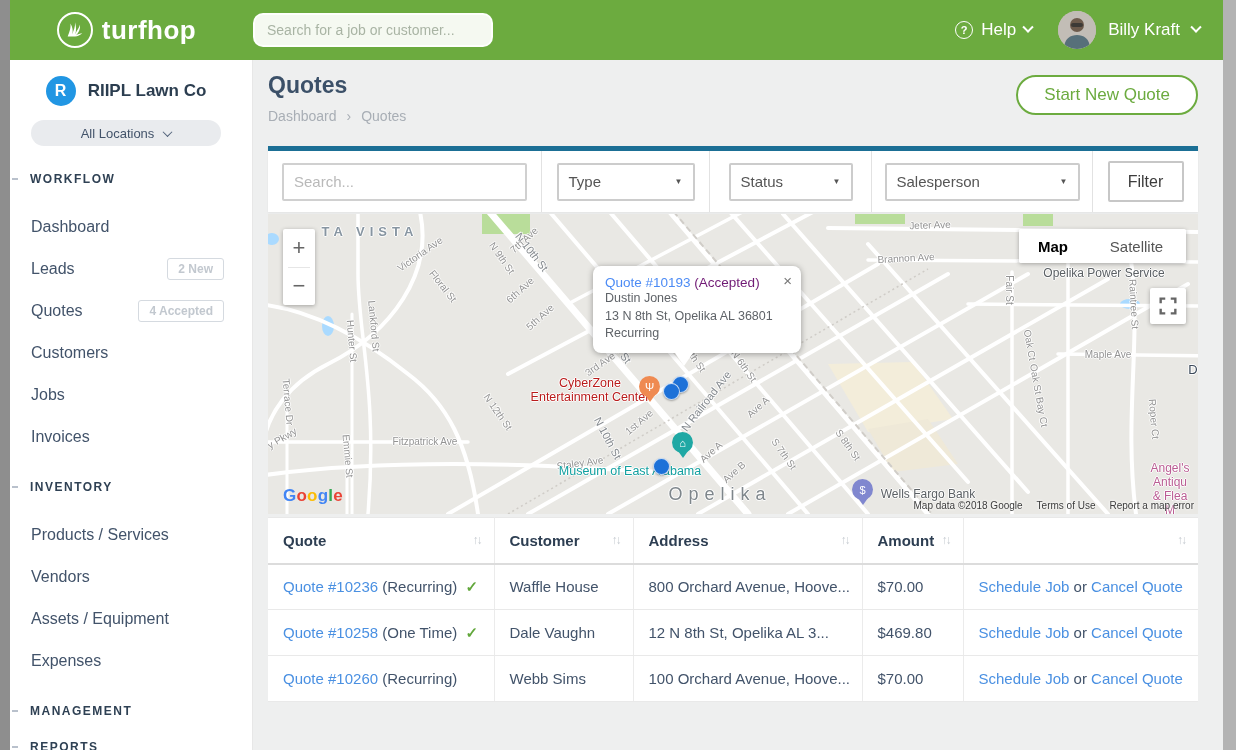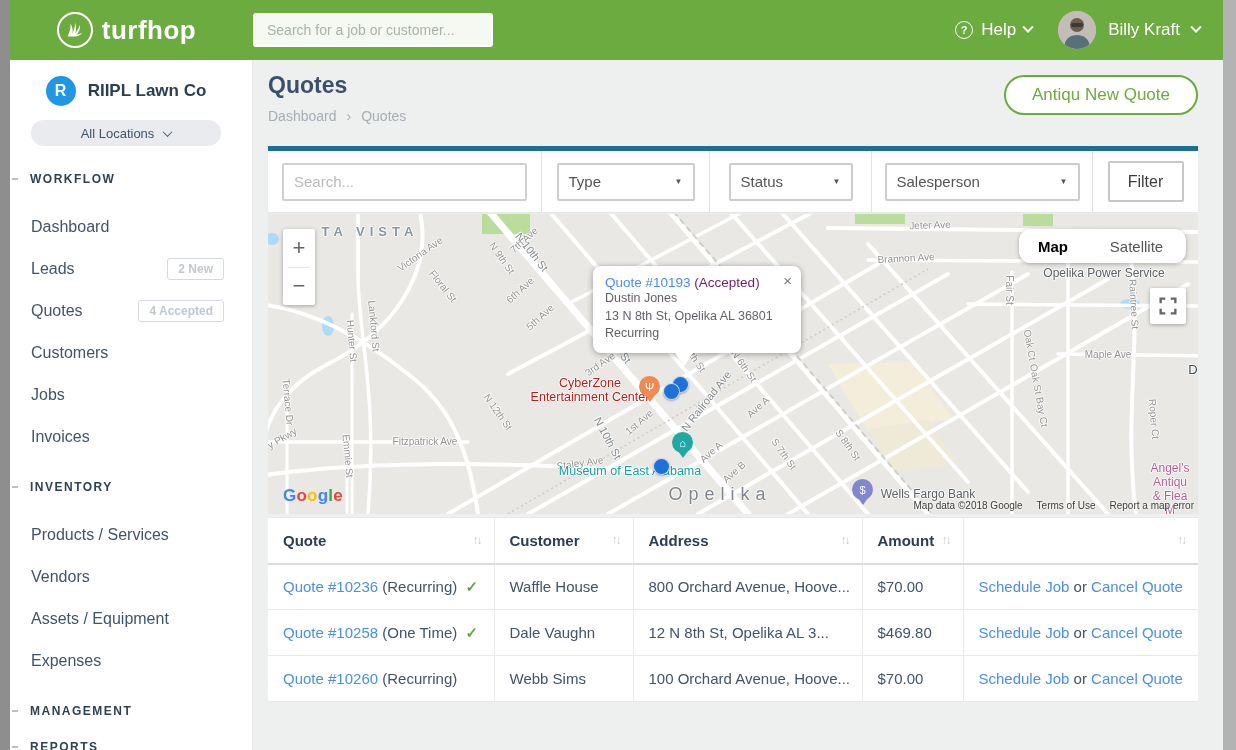--- a/index.html
+++ b/index.html
@@ -7,21 +7,21 @@
 
   
   .edge-left  { position:fixed; left:0; top:0; width:10px; height:750px; background:#8e8e8e; z-index:60; }
   .edge-right { position:fixed; right:0; top:0; width:13px; height:750px; background:#b3b3b3; z-index:60; }
 
   
   .topbar { position:relative; height:60px; background:#6cab3f; display:flex; align-items:center; z-index:10; }
   .brand { width:253px; display:flex; align-items:center; justify-content:center; gap:9px; cursor:pointer; }
   .brand-icon { width:36px; height:36px; border:2.5px solid #fff; border-radius:50%; display:flex; align-items:center; justify-content:center; }
   .brand-name { color:#fff; font-size:26px; font-weight:bold; letter-spacing:.5px; }
-  .top-search { width:240px; height:34px; border:2px solid rgba(255,255,255,.85); background:rgba(255,255,255,.93); border-radius:3px; padding:0 12px; font-size:14px; color:#0369a1; outline:none; }
+  .top-search { width:240px; height:34px; border:2px solid rgba(255,255,255,.85); background:rgba(255,255,255,.93); border-radius:10px; padding:0 12px; font-size:14px; color:#0369a1; outline:none; }
   .top-search::placeholder { color:#a9b4a4; }
   .top-right { margin-left:auto; display:flex; align-items:center; gap:26px; padding-right:36px; color:#fff; }
   .help-wrap { display:flex; align-items:center; gap:8px; cursor:pointer; font-size:17px; }
   .help-icon { width:18px; height:18px; border:1.5px solid #fff; border-radius:50%; font-size:11px; display:flex; align-items:center; justify-content:center; font-weight:bold; }
   .chev { width:8px; height:8px; border-right:2px solid #fff; border-bottom:2px solid #fff; transform:rotate(45deg) translate(-2px,-2px); }
   .user-wrap { display:flex; align-items:center; gap:12px; cursor:pointer; font-size:17px; }
   .avatar { width:38px; height:38px; border-radius:50%; overflow:hidden; background:#c2bdb6; flex:none; }
 
   
   .layout { display:flex; height:690px; }
@@ -75,21 +75,21 @@
   .mk-pin { position:absolute; width:21px; height:21px; border-radius:50%; color:#fff; display:flex; align-items:center; justify-content:center; font-size:11px; cursor:pointer; }
   .mk-pin::after { content:""; position:absolute; top:19px; left:50%; transform:translateX(-50%); border:5px solid transparent; border-top:7px solid currentColor; }
   .mk-pin .glyph { position:relative; z-index:1; color:#fff; }
   .mk-restaurant { background:#ef8a51; color:#ef8a51; }
   .mk-museum     { background:#1fa8a4; color:#1fa8a4; }
   .mk-bank       { background:#8087cf; color:#8087cf; }
 
   .zoomctl { position:absolute; left:15px; top:15px; width:32px; height:76px; background:#fff; border-radius:2px; box-shadow:0 1px 4px rgba(0,0,0,.3); display:flex; flex-direction:column; }
   .zoomctl button { flex:1; border:none; background:none; font-size:22px; color:#666; cursor:pointer; font-family:inherit; }
   .zoomctl .zdiv { height:1px; background:#e6e6e6; margin:0 5px; }
-  .maptype { position:absolute; left:751px; top:15px; display:flex; box-shadow:0 1px 4px rgba(0,0,0,.3); border-radius:12px; overflow:hidden; }
+  .maptype { position:absolute; left:751px; top:15px; display:flex; box-shadow:0 1px 4px rgba(0,0,0,.3); border-radius:2px; overflow:hidden; }
   .maptype button { height:34px; background:#fff; border:none; font-size:15px; cursor:pointer; font-family:inherit; }
   .mt-map { width:68px; font-weight:bold; color:#000; border-right:1px solid #e6e6e6; }
   .mt-sat { width:99px; color:#565656; }
   .fullscreen { position:absolute; left:882px; top:74px; width:36px; height:36px; background:#fff; border:none; border-radius:2px; box-shadow:0 1px 4px rgba(0,0,0,.3); cursor:pointer; display:flex; align-items:center; justify-content:center; }
 
   .infowindow { position:absolute; left:325px; top:52px; width:208px; background:#fff; border-radius:8px; box-shadow:0 1px 6px rgba(0,0,0,.35); padding:9px 12px 10px; z-index:5; }
   .infowindow::after { content:""; position:absolute; left:82px; top:100%; border:9px solid transparent; border-top:13px solid #fff; }
   .iw-title { font-size:13.5px; }
   .iw-title a { color:#4c8bf5; text-decoration:none; cursor:pointer; }
   .iw-suffix { color:#701a75; }
@@ -215,21 +215,21 @@
 
   <main class="main">
 
     <div class="title-block">
       <h1 class="page-title">Quotes</h1>
       <div class="breadcrumb">
         <a>Dashboard</a>
         <span>›</span>
         <a>Quotes</a>
       </div>
-      <button class="btn-new-quote">Antiqu New Quote</button>
+      <button class="btn-new-quote">Start New Quote</button>
     </div>
 
     <div class="filter-panel">
       <div class="fseg fseg-search">
         <input class="filter-search" type="text" placeholder="Search..." style="">
       </div>
       <div class="fseg fseg-type">
         <div class="fselect sel-type">
           <span>Type</span>
           <span class="arrow">▼</span>

